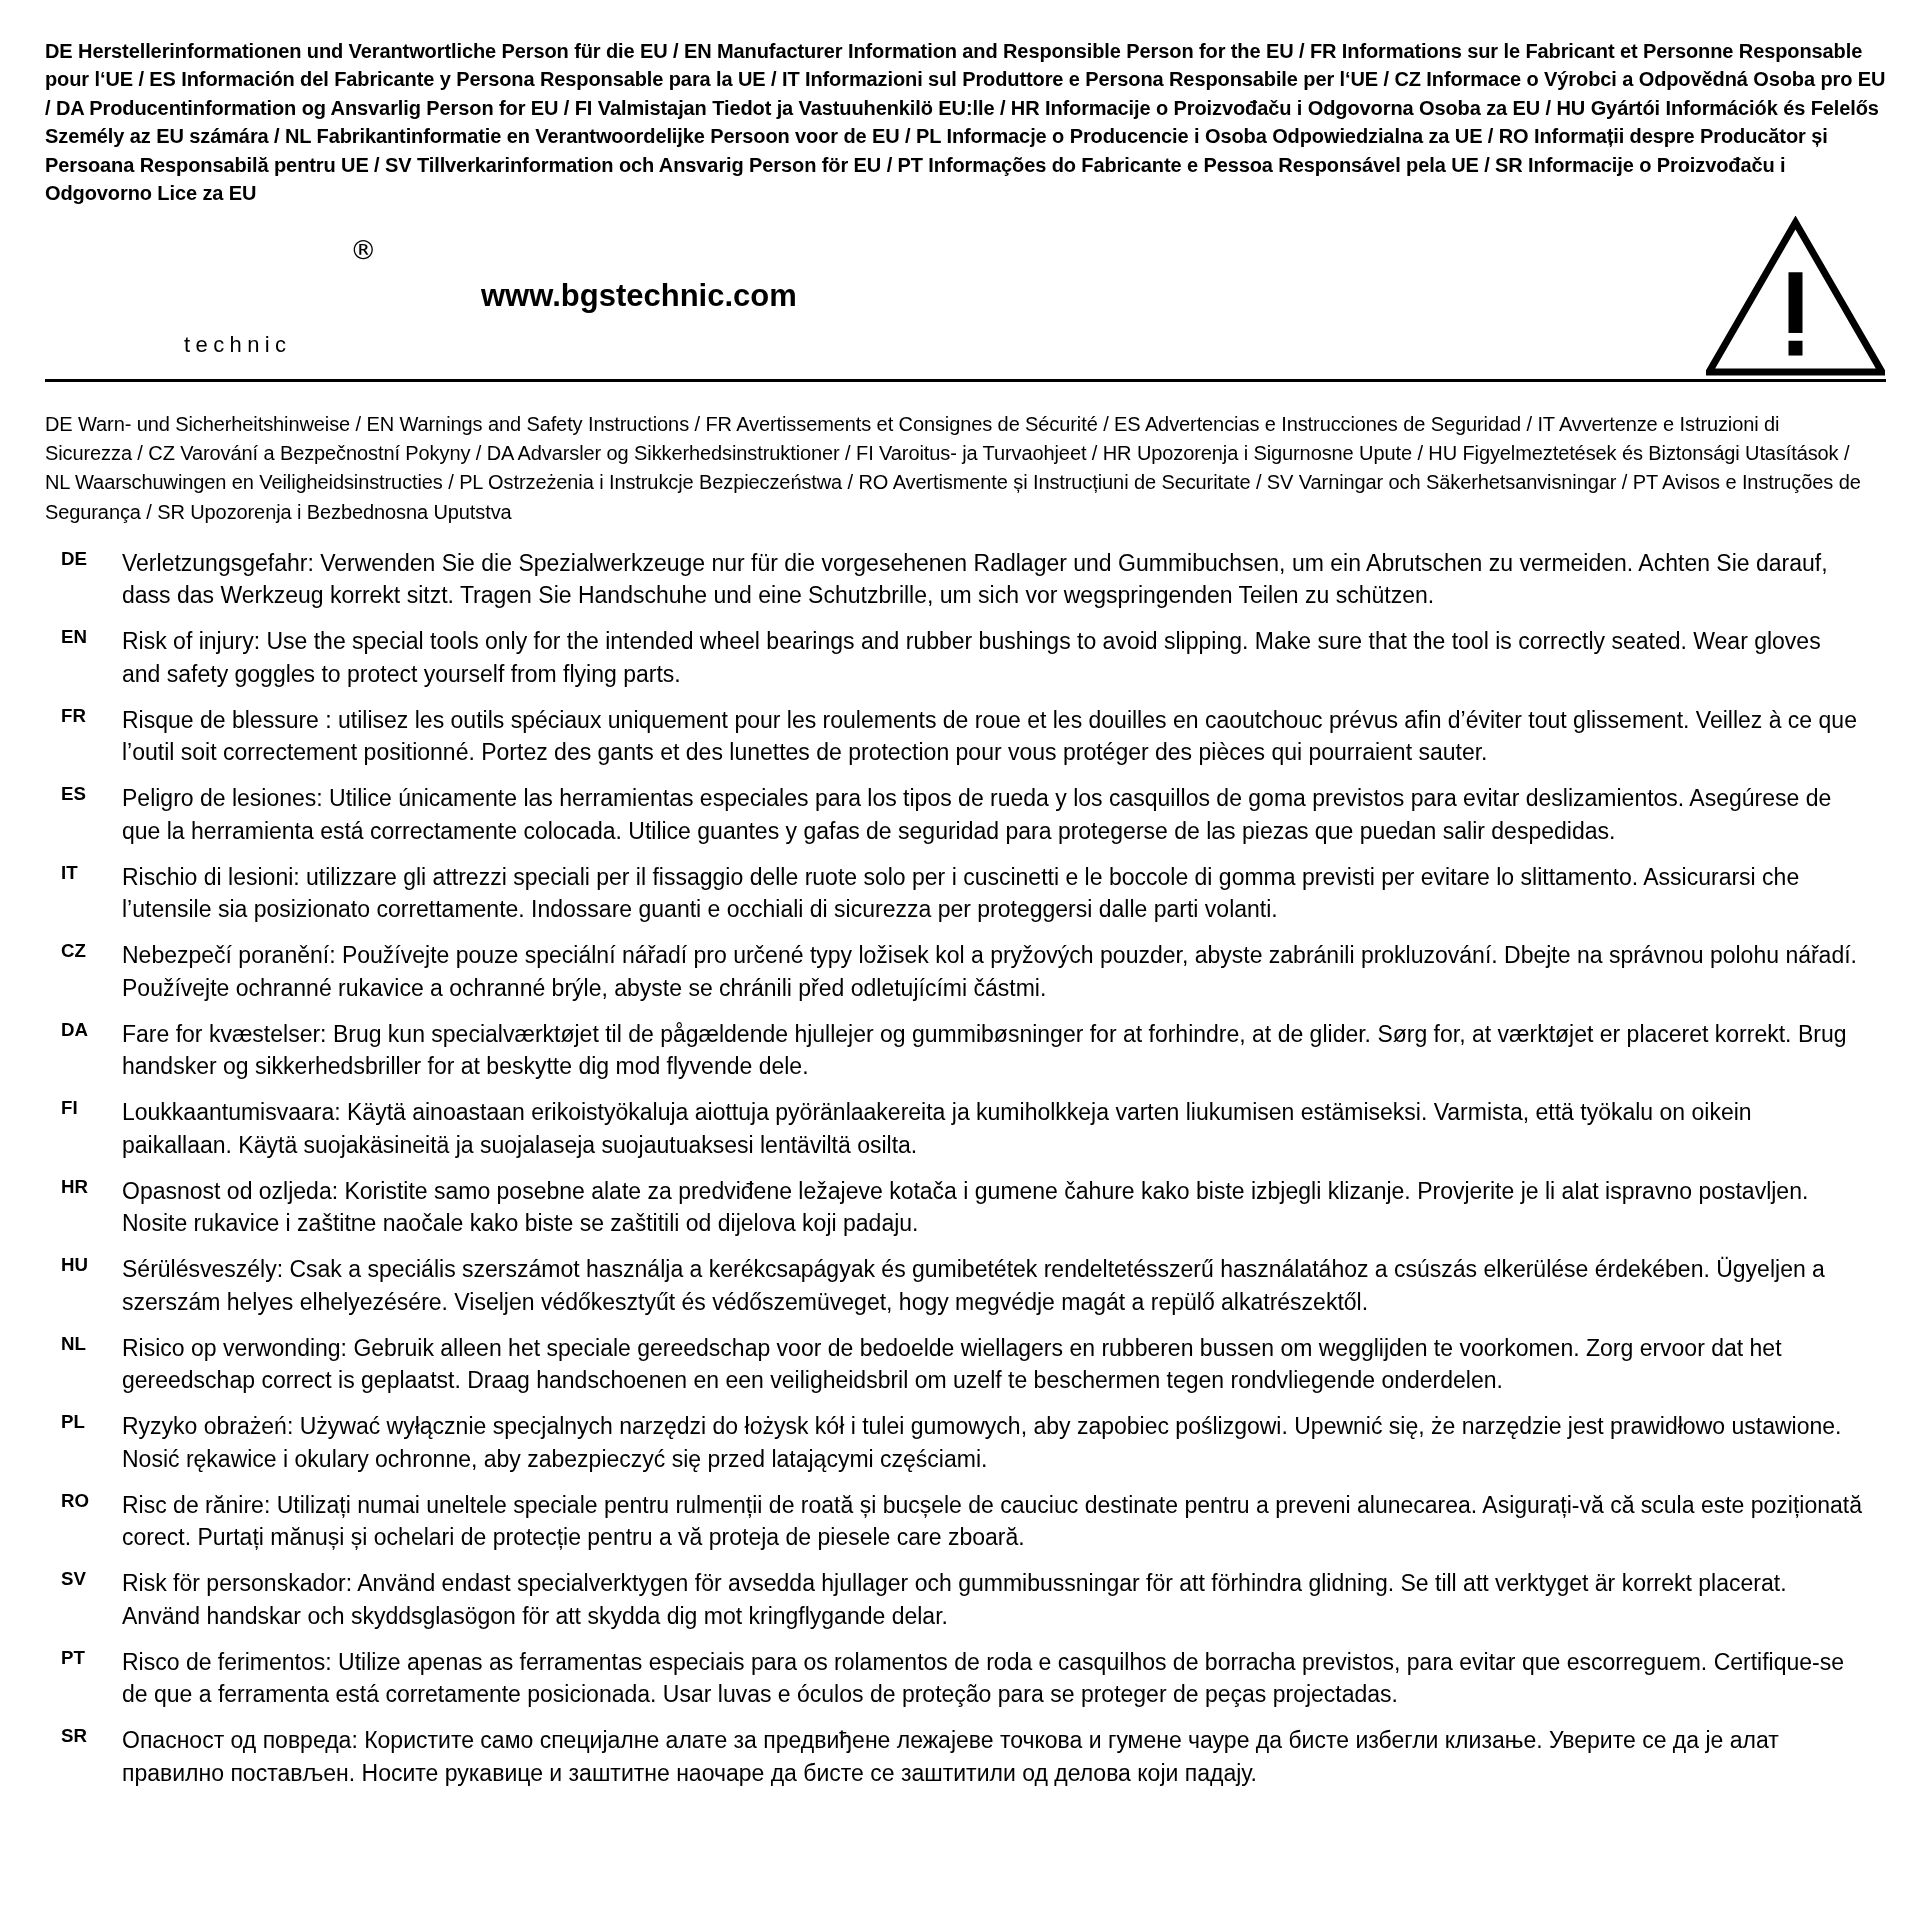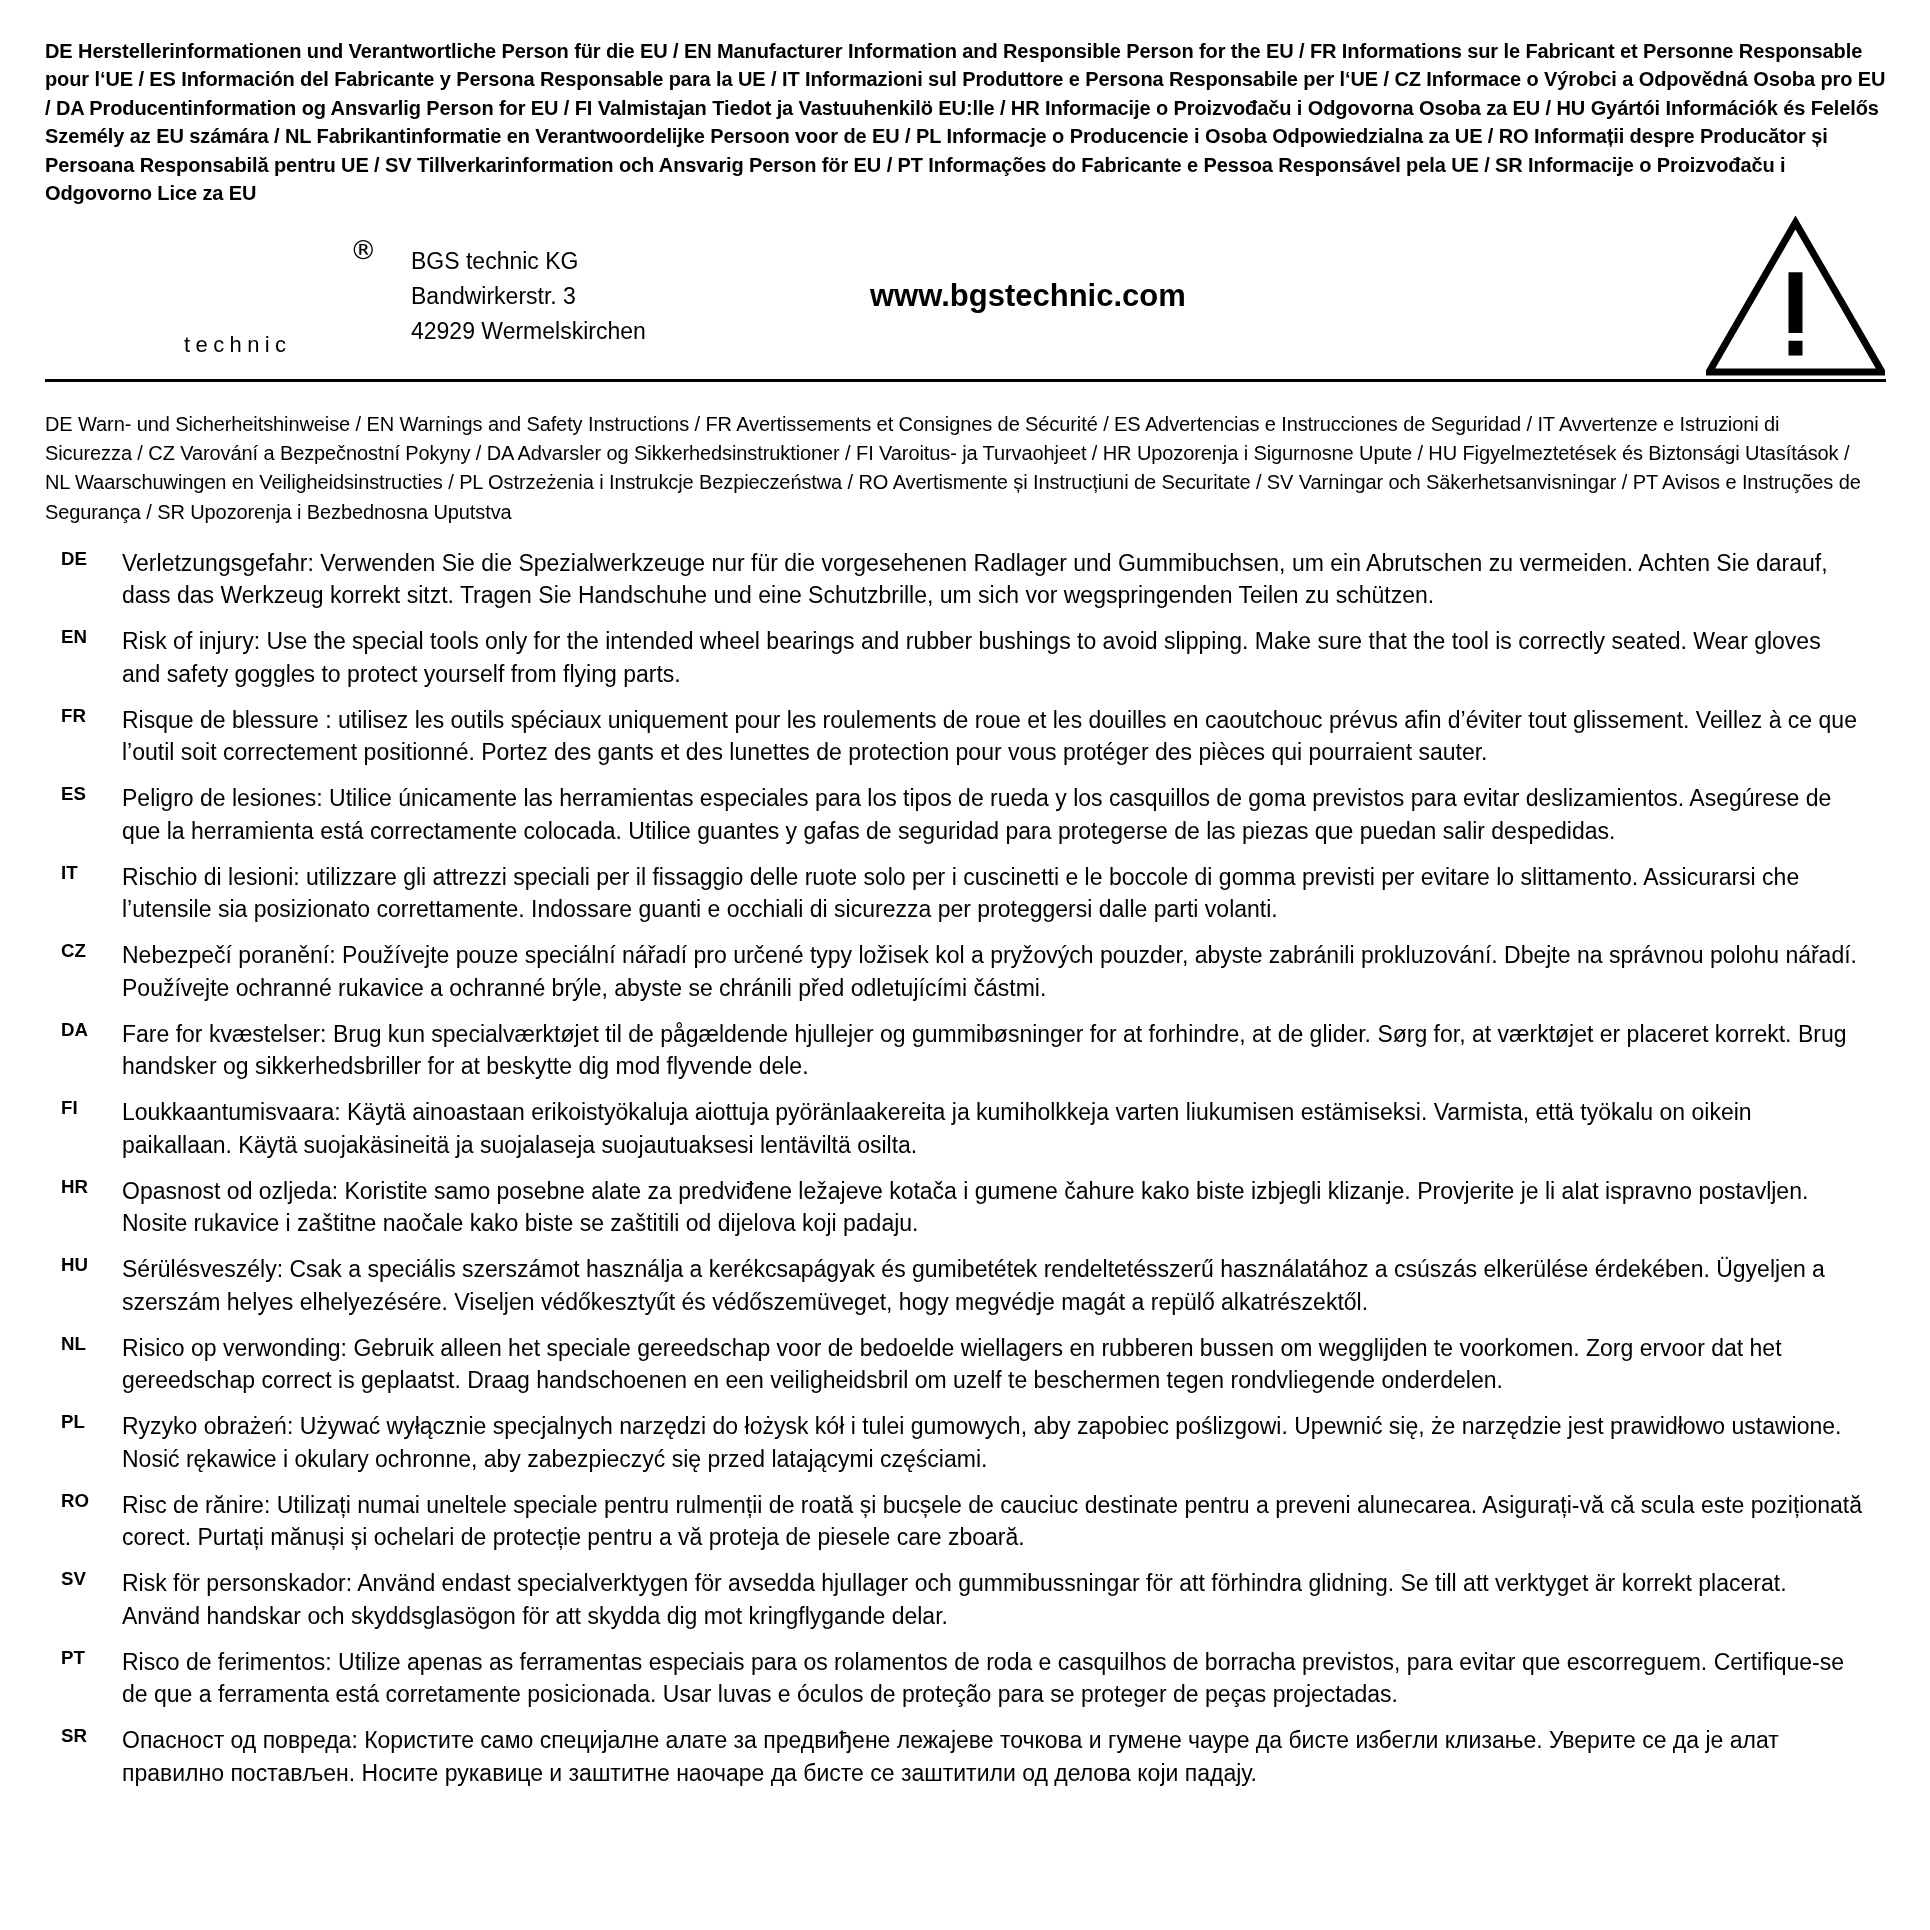--- a/index.html
+++ b/index.html
@@ -157,25 +157,20 @@
 
   <div class="company-band">
 
     <div class="logo-cell">
       <div class="bgs-logo">
         <span class="bgs-reg">®</span>
         <span class="bgs-technic">technic</span>
       </div>
     </div>
 
-    <div class="addr-cell">
-      <div>BGS technic KG</div>
-      <div>Bandwirkerstr. 3</div>
-      <div>42929 Wermelskirchen</div>
-    </div>
 
 
     <div class="web-cell">
       <div class="web">www.bgstechnic.com</div>
     </div>
 
     <div class="warn-cell">
       <svg class="warn-tri" viewBox="0 0 230 205">
         <polygon points="115,8 226,200 4,200" fill="none" stroke="#000" stroke-width="9" stroke-linejoin="miter"></polygon>
         <rect x="106" y="72" width="18" height="78" fill="#000"></rect>

